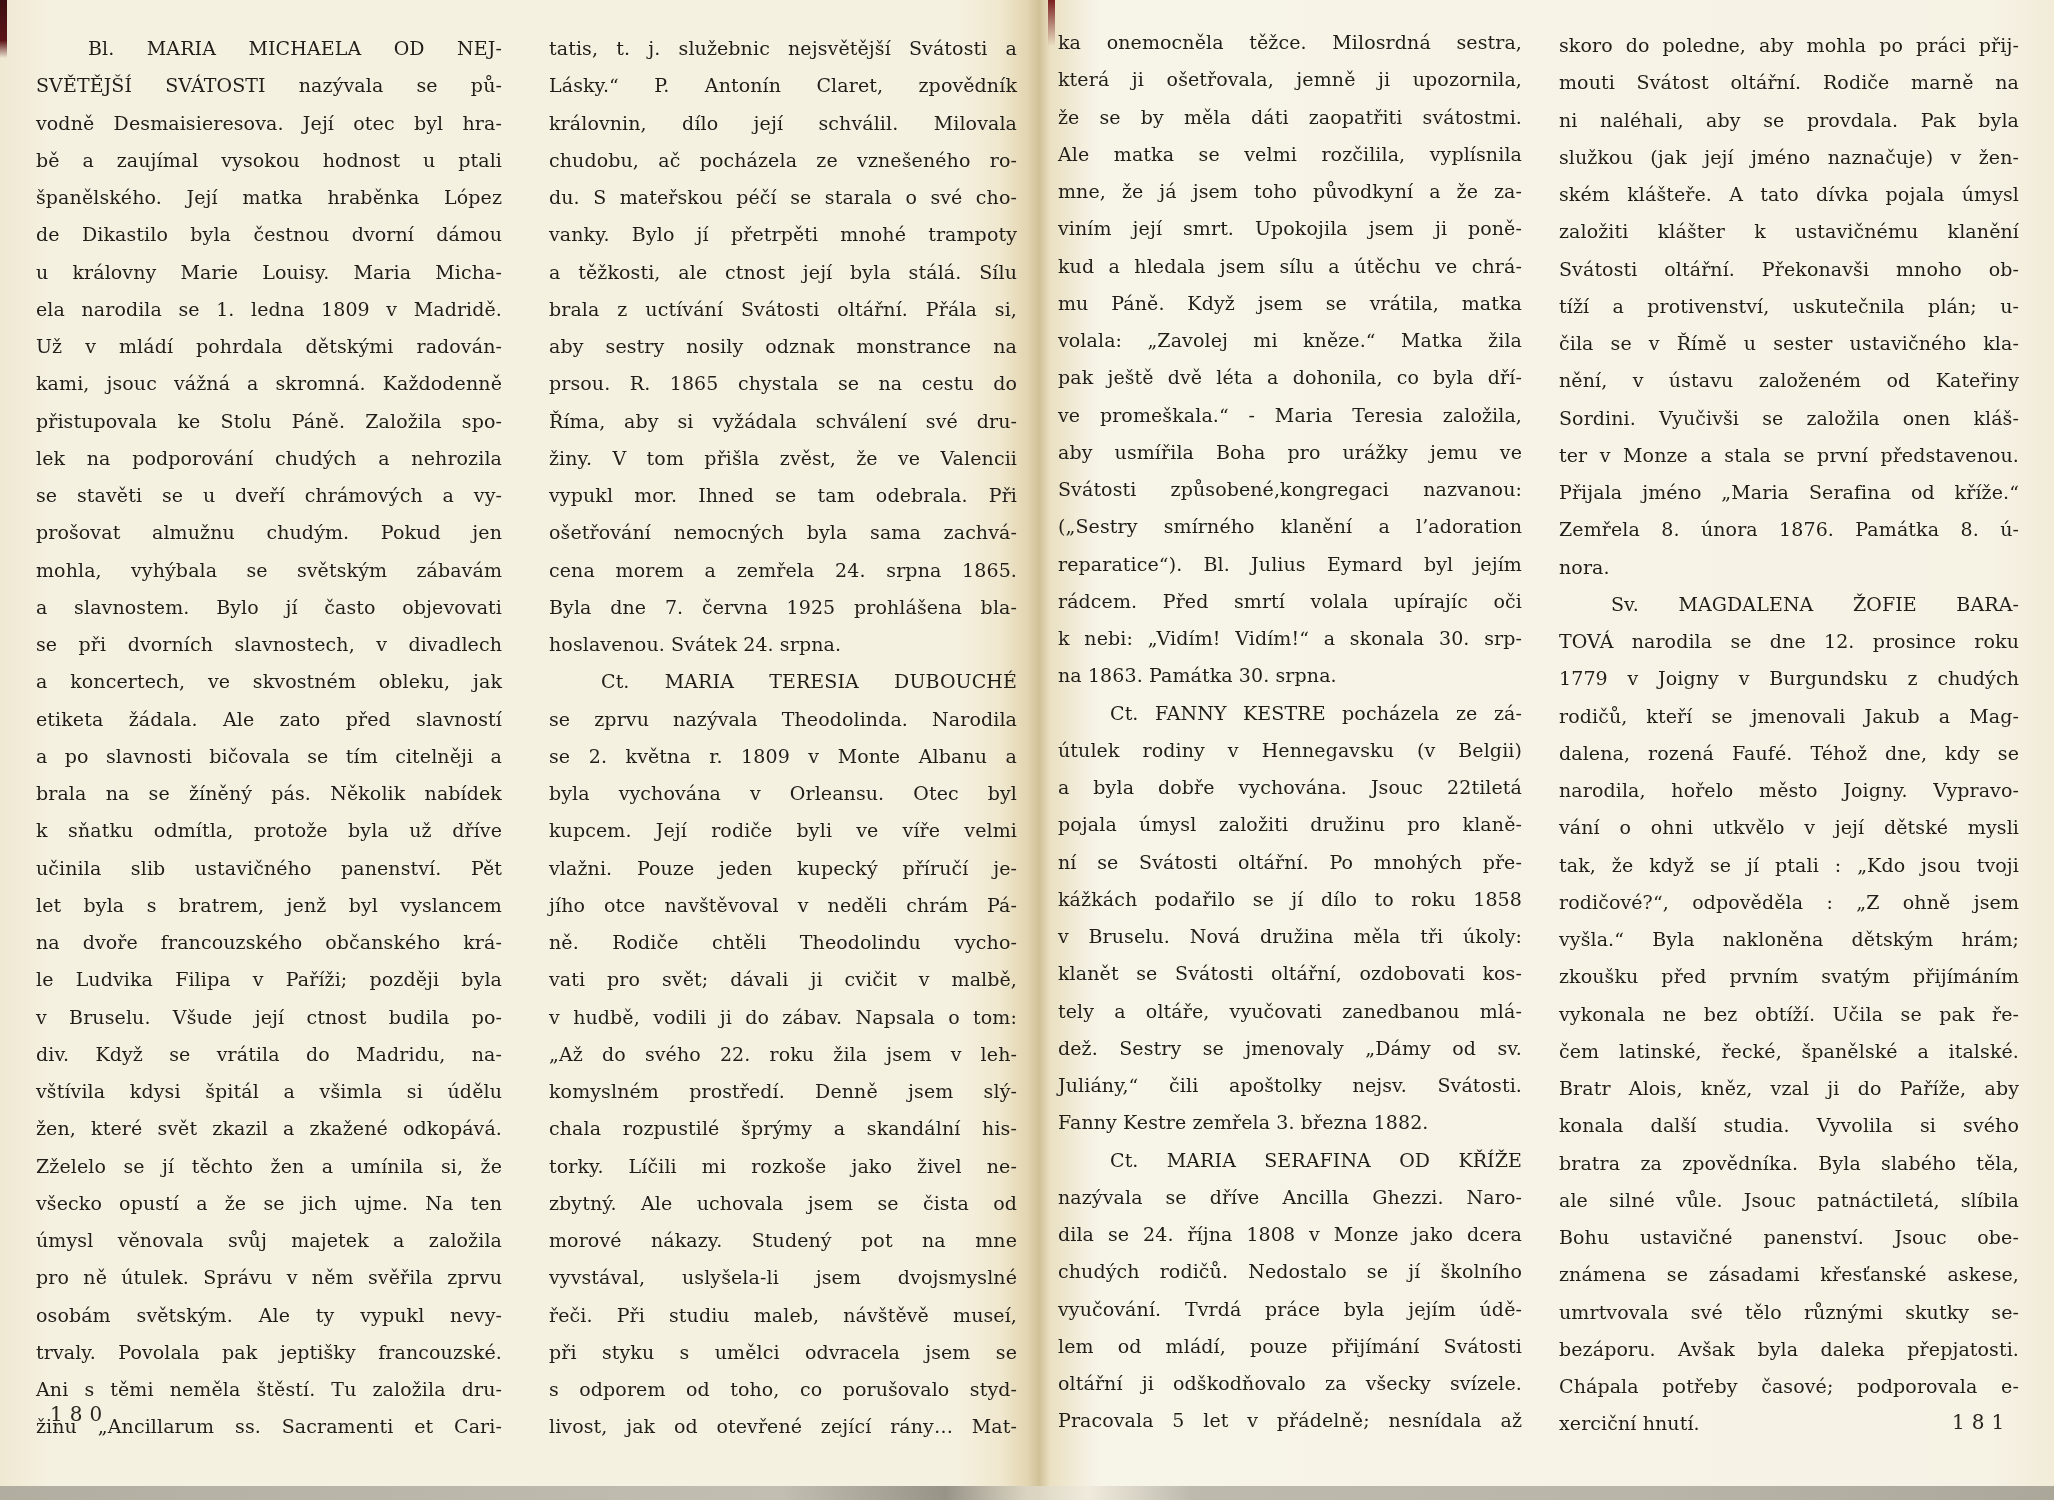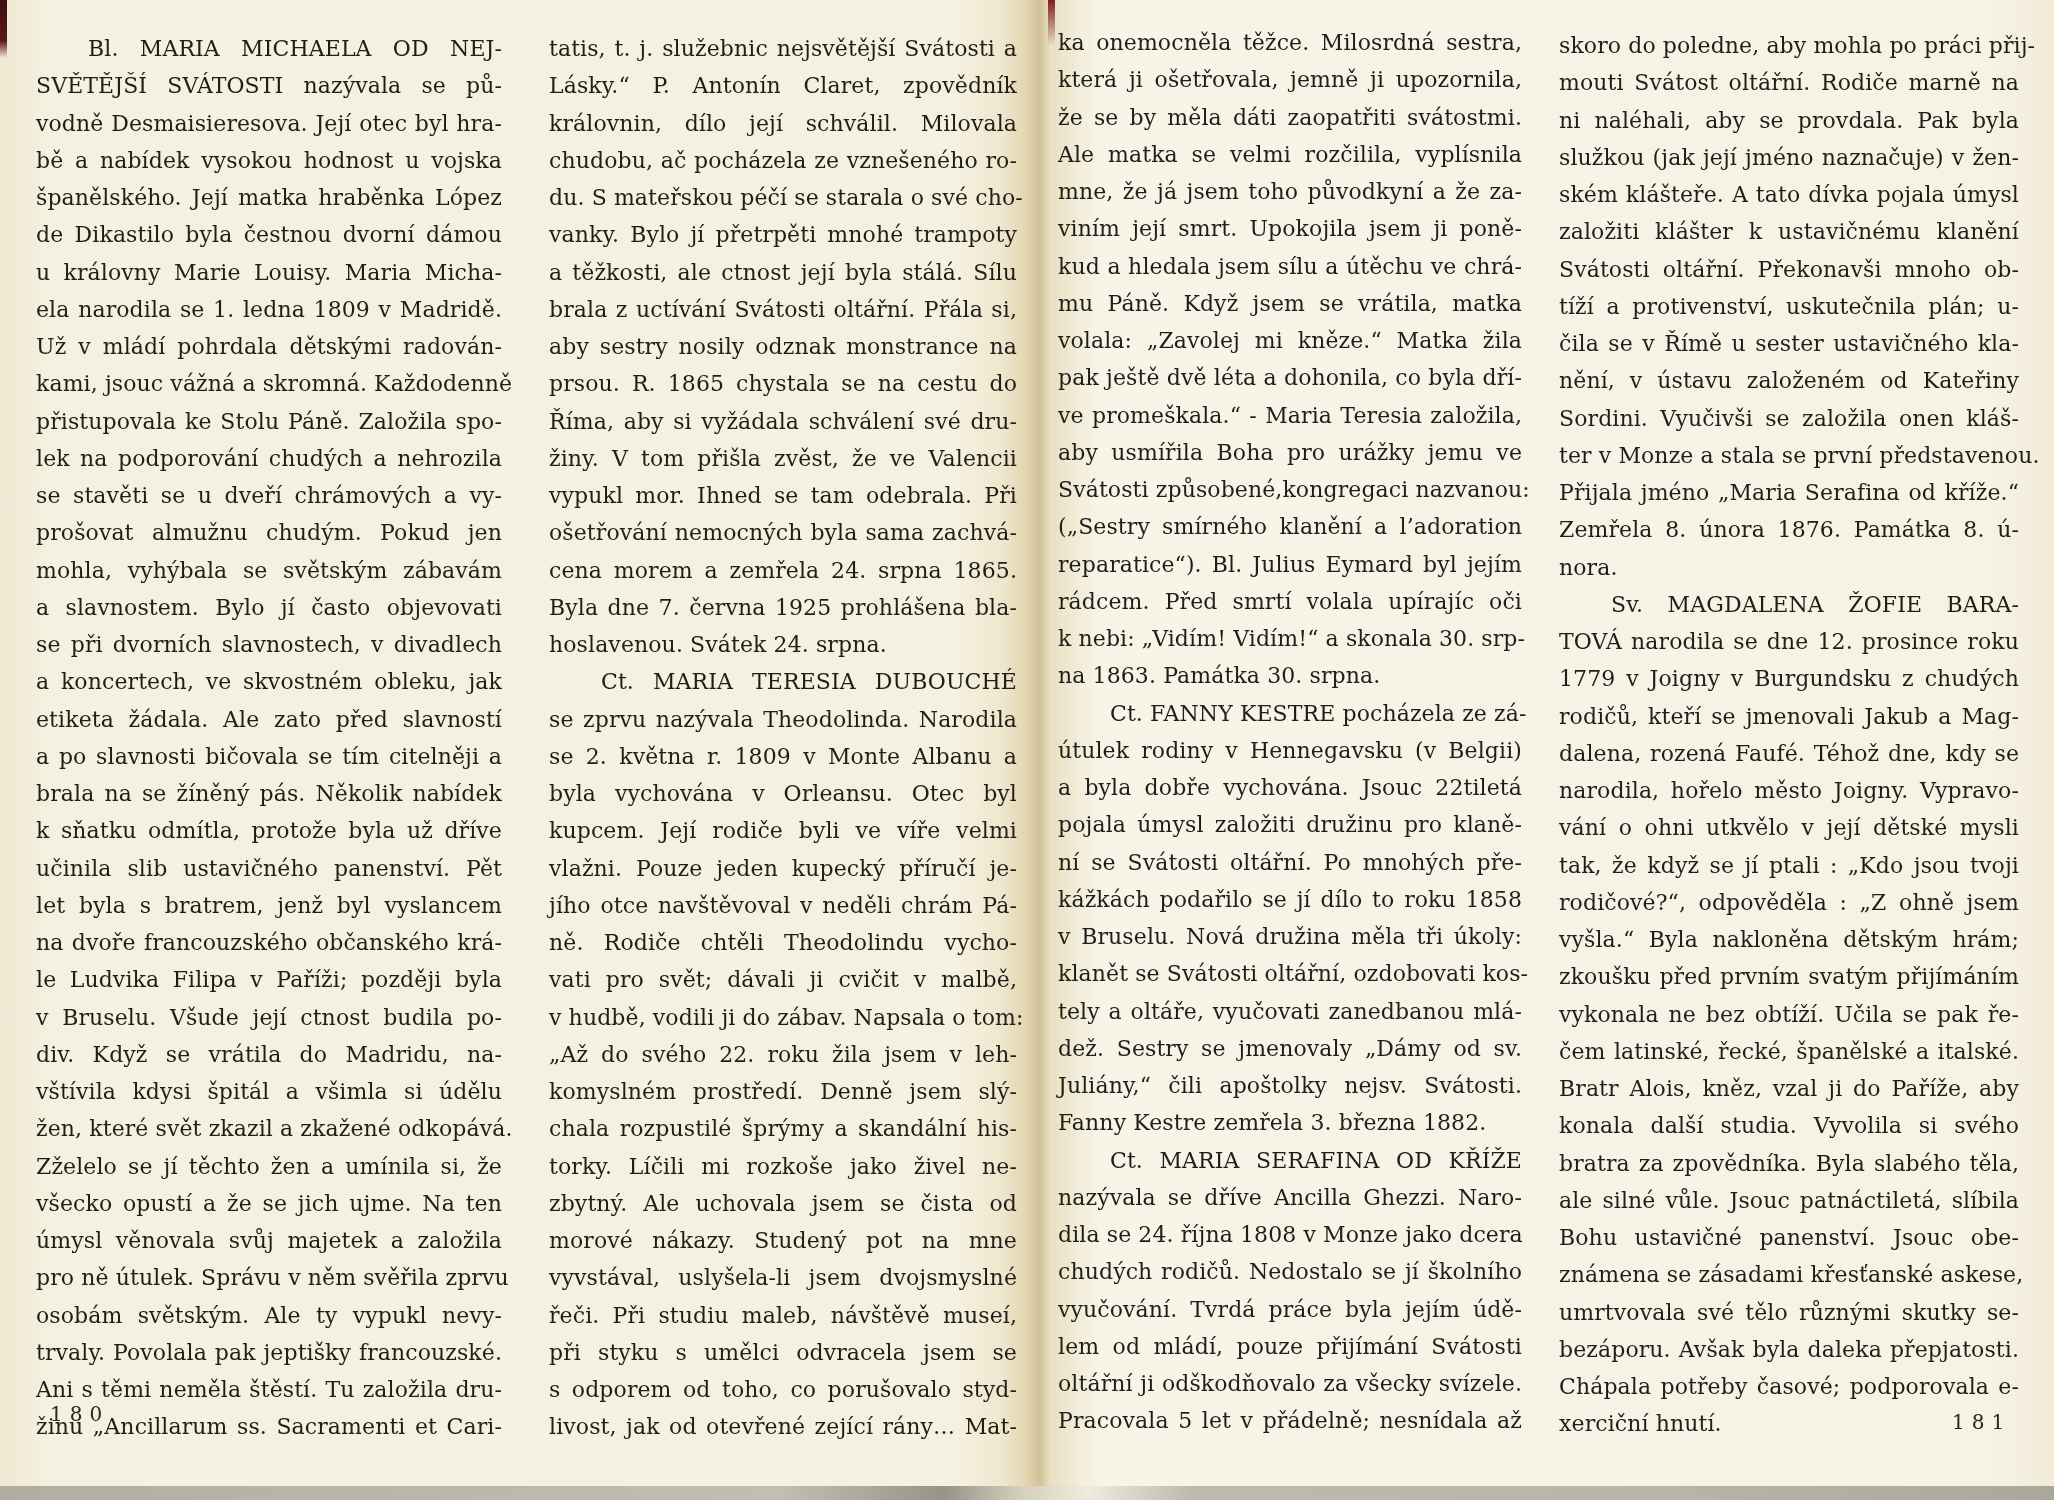--- a/index.html
+++ b/index.html
@@ -22,21 +22,21 @@
     background: linear-gradient(90deg,
       rgba(205,185,135,0) 0%,
       rgba(205,185,135,0.30) 32%,
       rgba(176,152,98,0.42) 48%,
       rgba(230,218,180,0.25) 62%,
       rgba(230,218,180,0) 100%);
     pointer-events: none;
   }
   .col {
     position: absolute;
-    font-size: 22px;
+    font-size: 19px;
     line-height: 37.25px;
     letter-spacing: 0.1px;
   }
   .col .line {
     height: 37.25px;
     white-space: nowrap;
     text-align: justify;
     text-align-last: justify;
   }
   .col .line.flush { text-align-last: left; }
@@ -78,21 +78,21 @@
 
 <div class="scan">
   <div class="gutter"></div>
   <div class="mark-left"></div>
   <div class="mark-gutter"></div>
 
   <div class="col col1">
       <div class="line indent">Bl. MARIA MICHAELA OD NEJ-</div>
       <div class="line">SVĚTĚJŠÍ SVÁTOSTI nazývala se pů-</div>
       <div class="line">vodně Desmaisieresova. Její otec byl hra-</div>
-      <div class="line">bě a nabídek vysokou hodnost u vojska</div>
+      <div class="line">bě a zaujímal vysokou hodnost u ptali</div>
       <div class="line">španělského. Její matka hraběnka López</div>
       <div class="line">de Dikastilo byla čestnou dvorní dámou</div>
       <div class="line">u královny Marie Louisy. Maria Micha-</div>
       <div class="line">ela narodila se 1. ledna 1809 v Madridě.</div>
       <div class="line">Už v mládí pohrdala dětskými radován-</div>
       <div class="line">kami, jsouc vážná a skromná. Každodenně</div>
       <div class="line">přistupovala ke Stolu Páně. Založila spo-</div>
       <div class="line">lek na podporování chudých a nehrozila</div>
       <div class="line">se stavěti se u dveří chrámových a vy-</div>
       <div class="line">prošovat almužnu chudým. Pokud jen</div>

